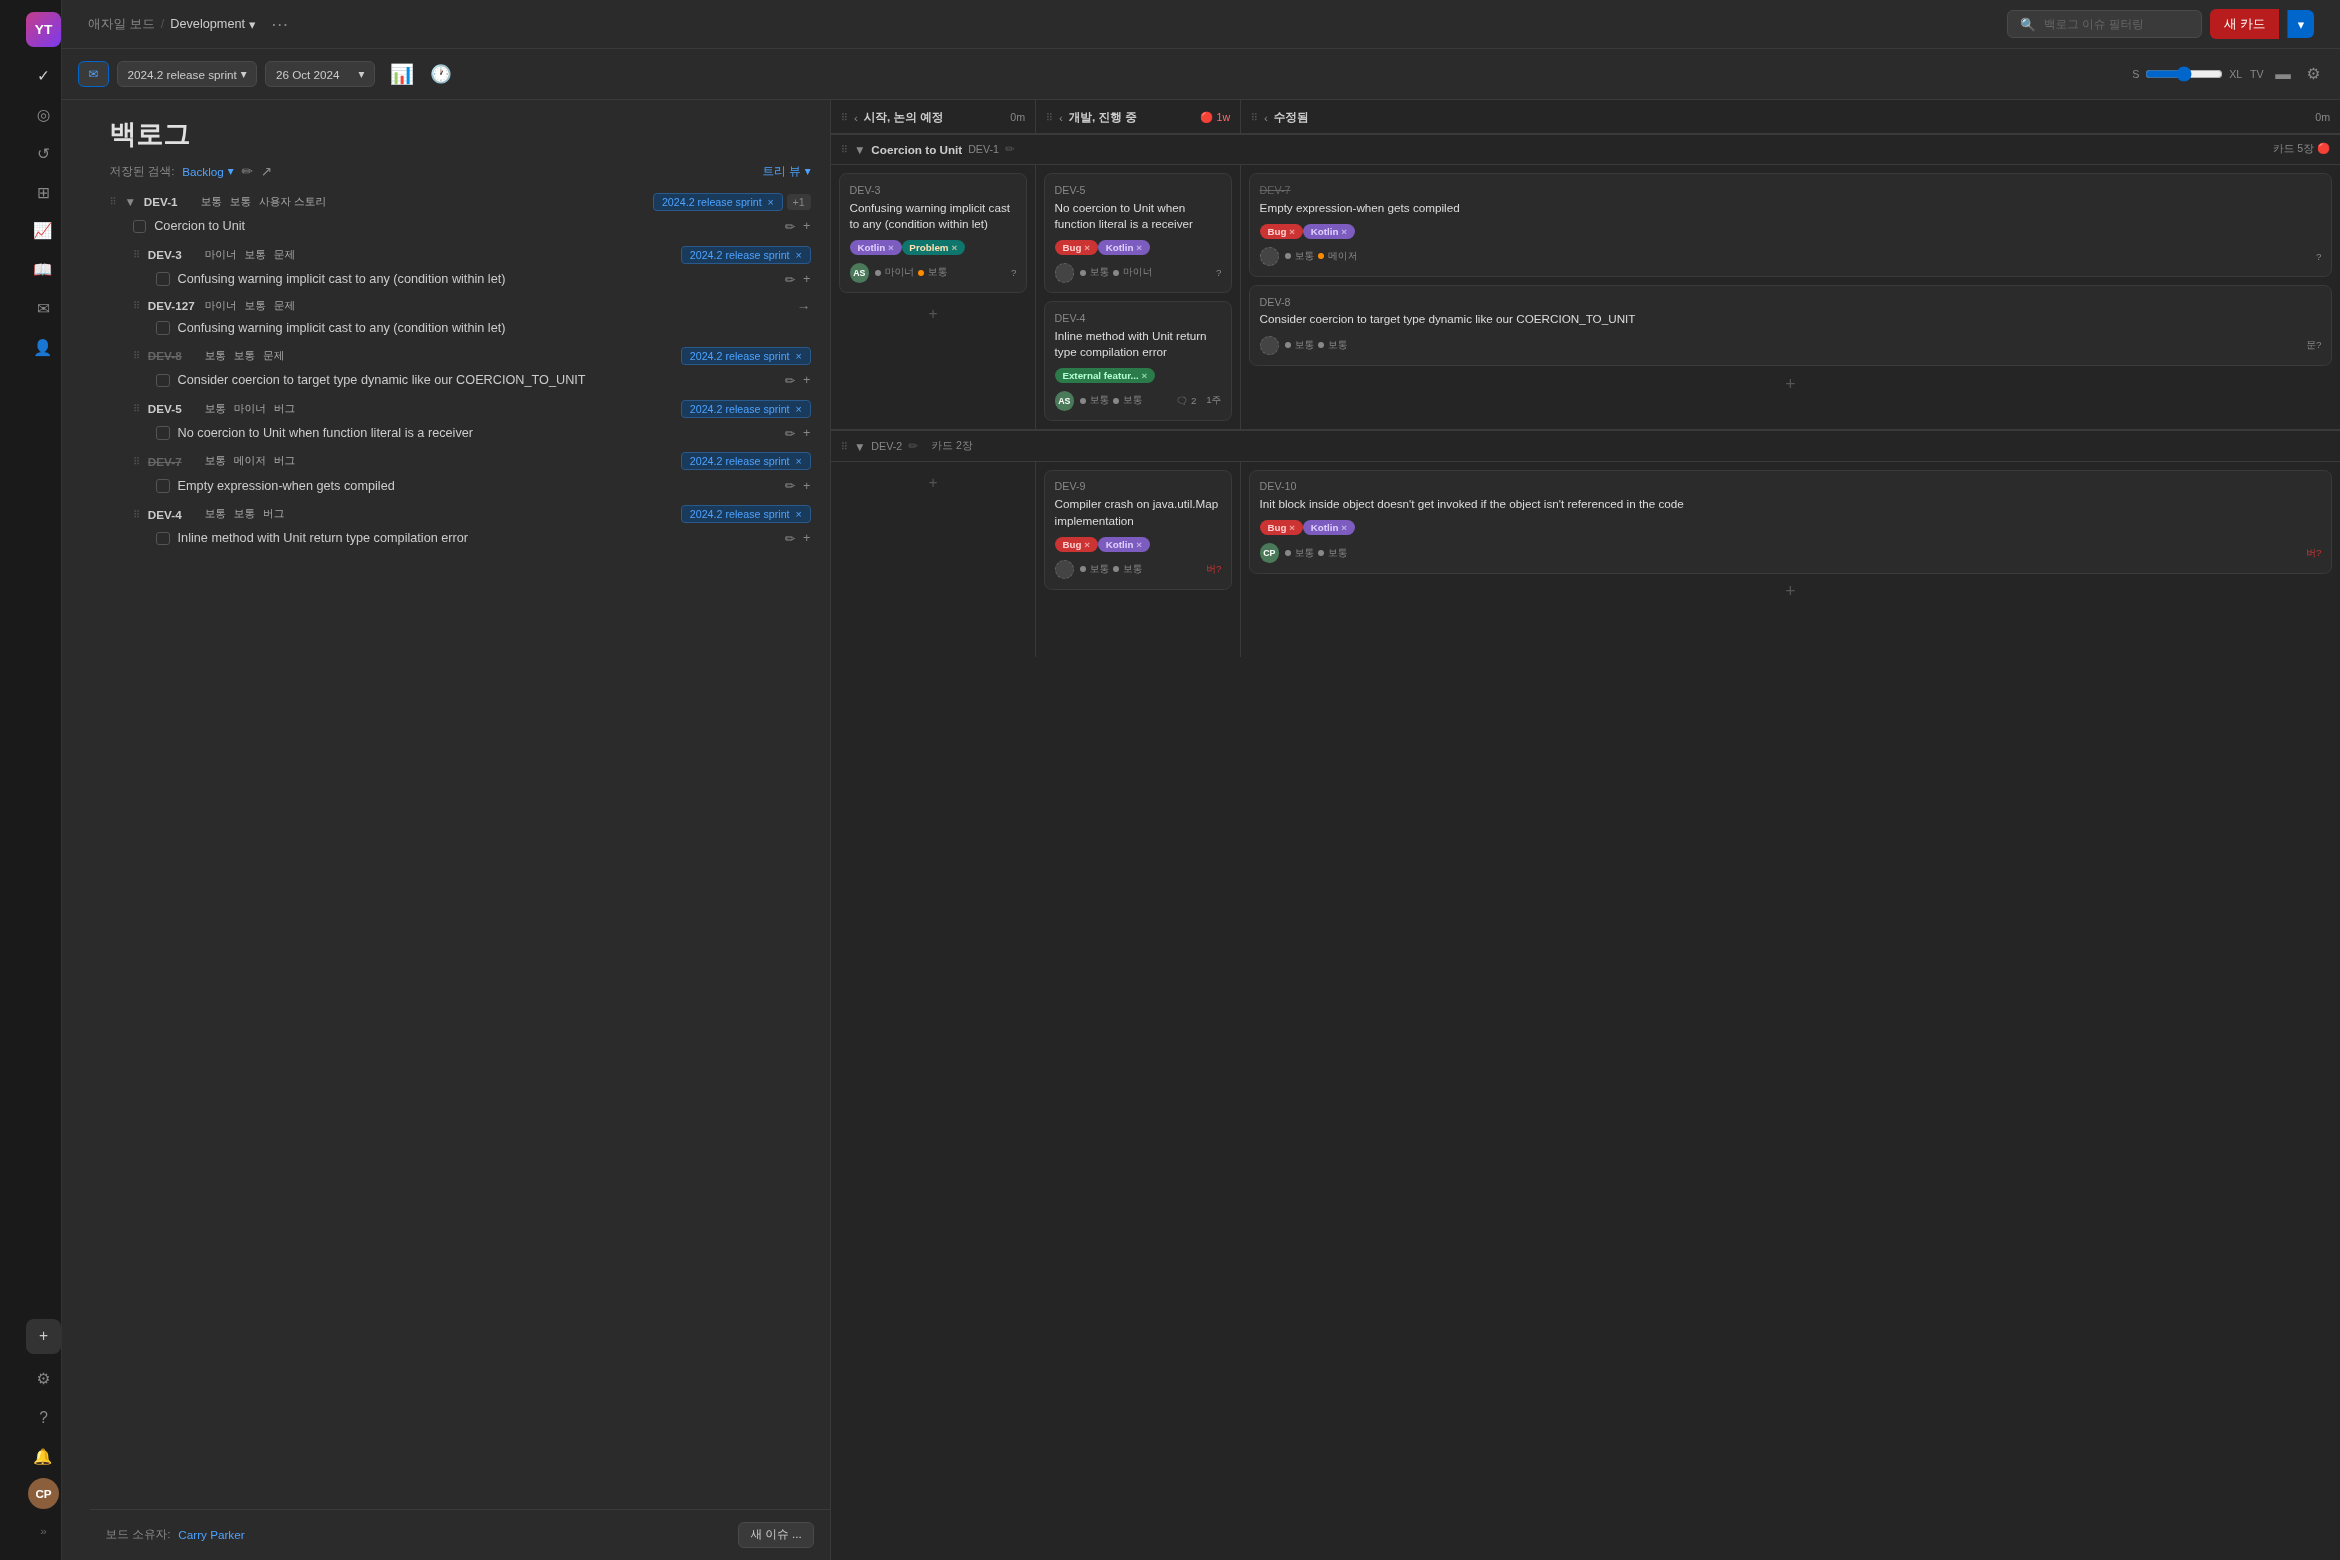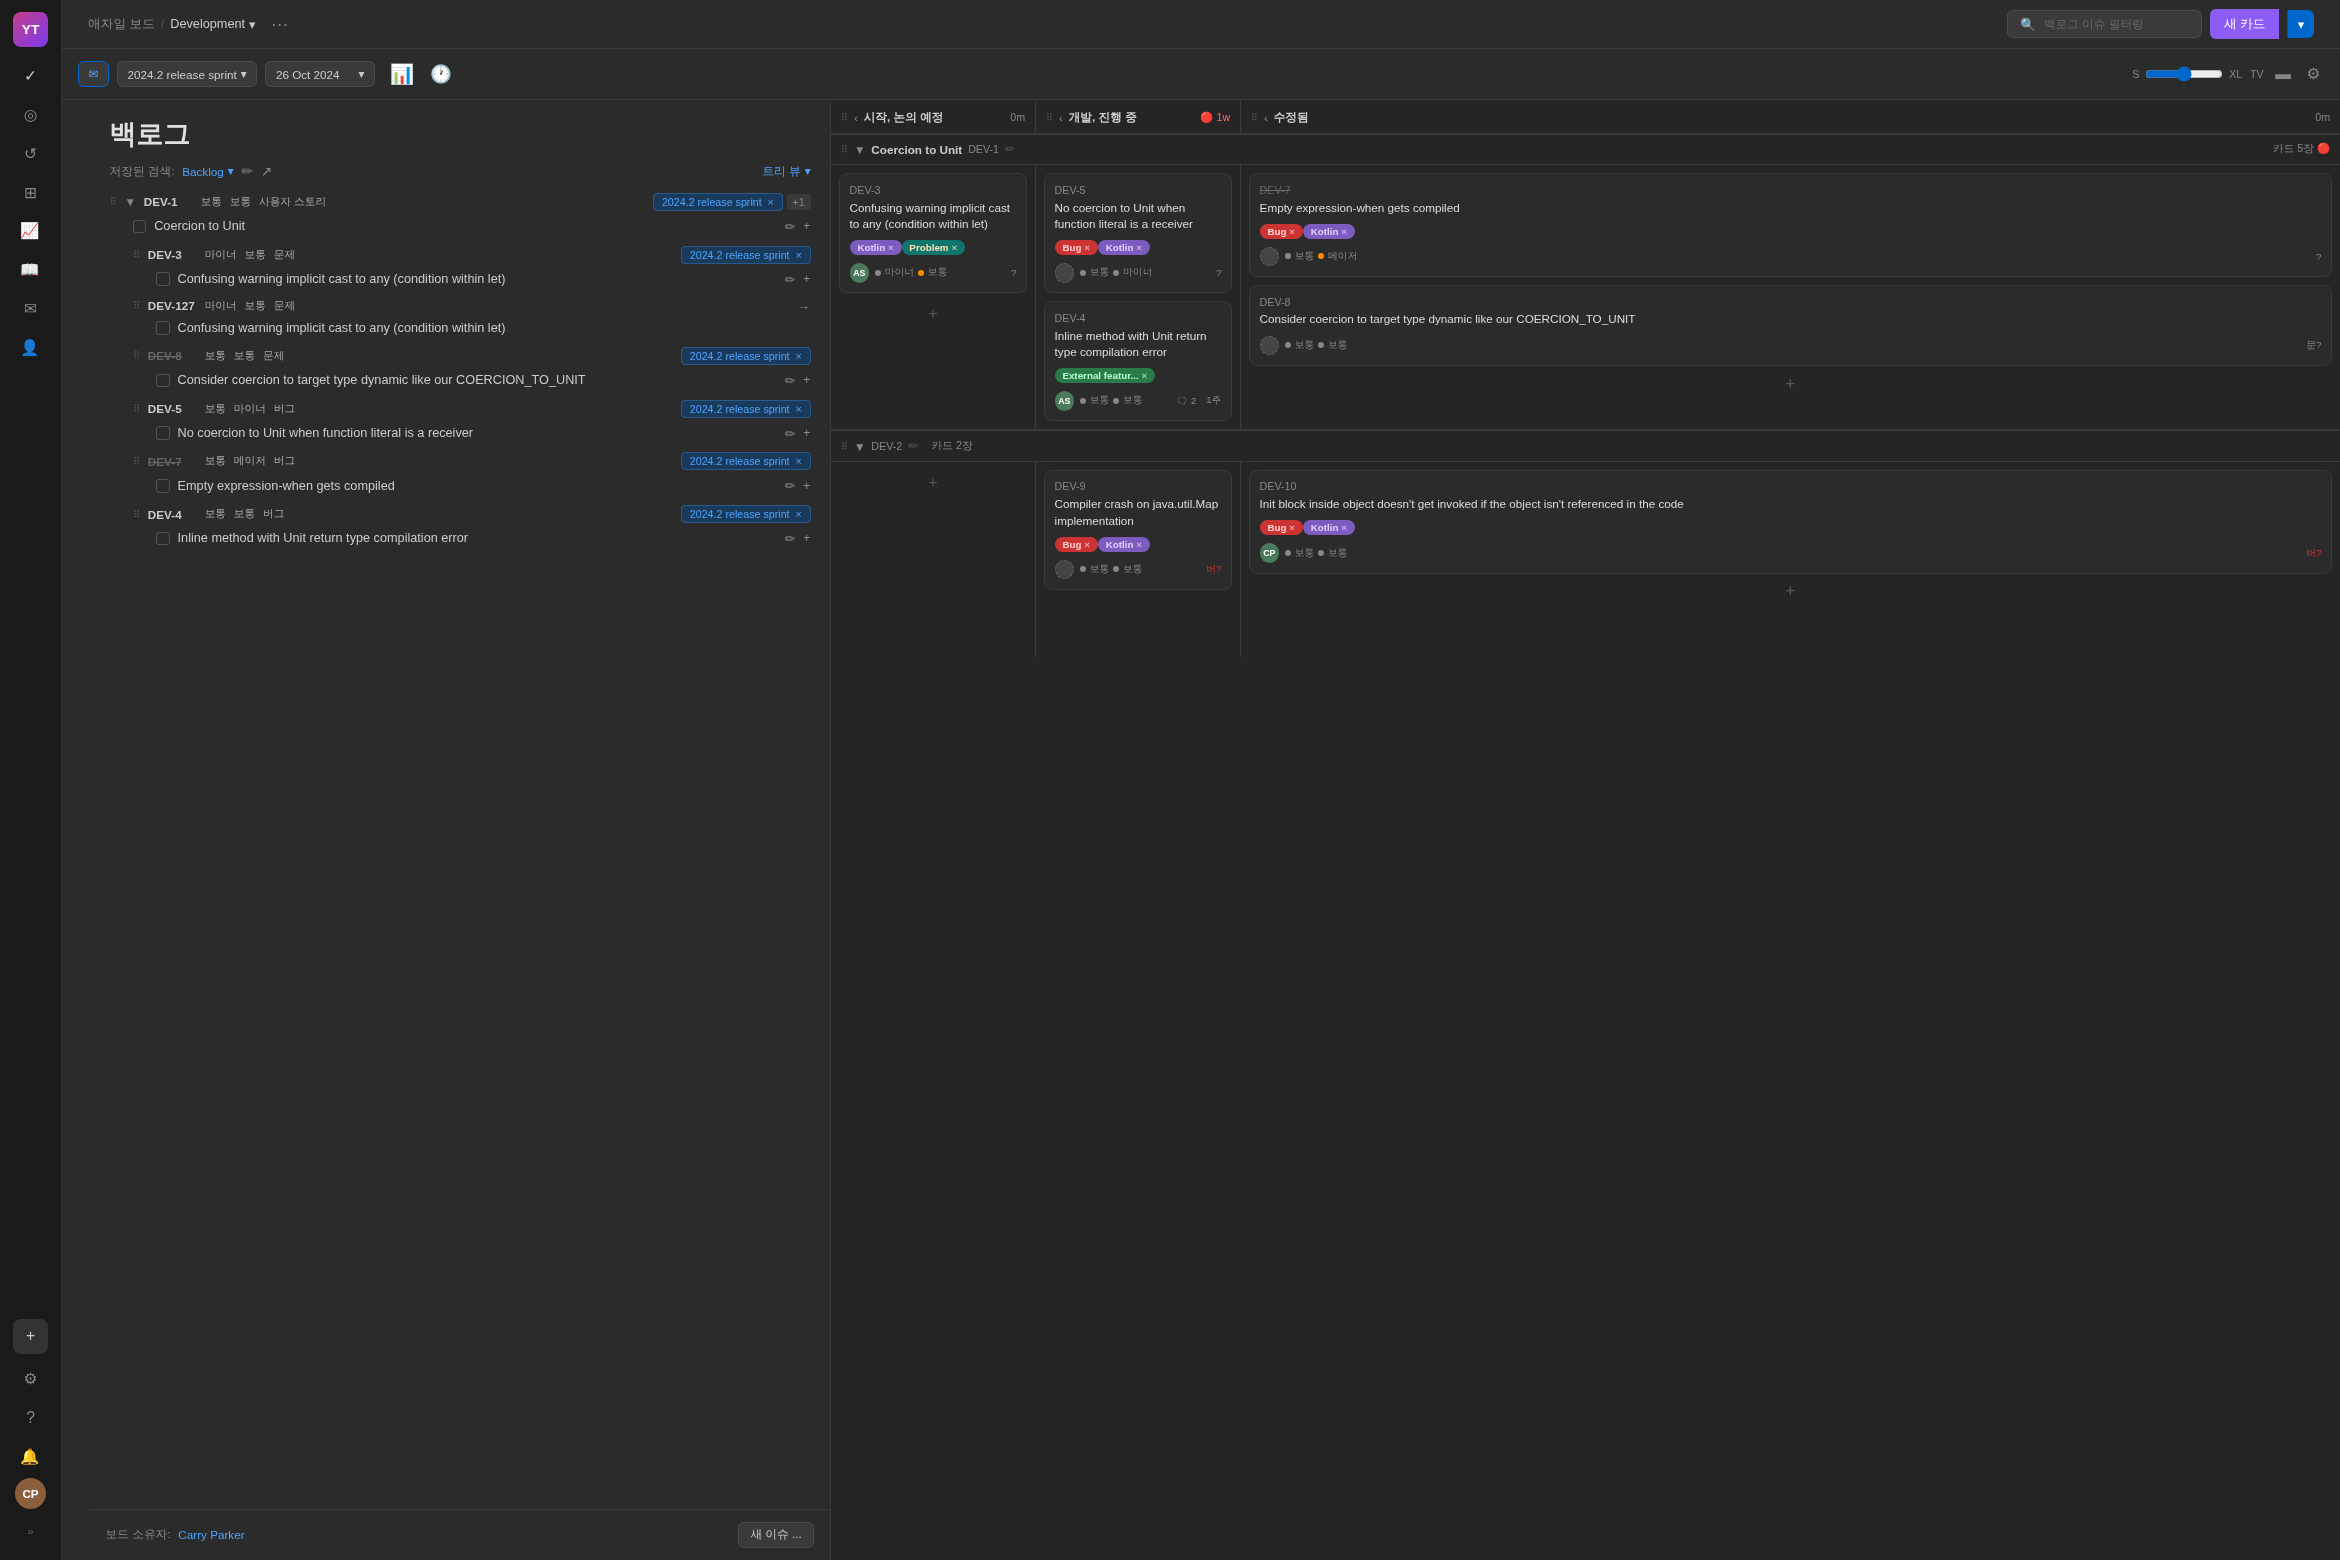--- a/index.html
+++ b/index.html
@@ -1,41 +1,41 @@
 <!DOCTYPE html>
 <html><head>
   <meta charset="utf-8">
   <style>
     * { box-sizing: border-box; margin: 0; padding: 0; }
     body { font-family: -apple-system, BlinkMacSystemFont, 'Segoe UI', sans-serif; background: #1e1e1e; color: #e0e0e0; height: 100vh; overflow: hidden; font-size: 12.7px; }
     
     .app-container { display: flex; height: 100vh; background: #2b2b2b; }
     
     
-    .sidebar { width: 62px; background: #1a1a1a; display: flex; flex-direction: column; align-items: center; padding: 11.7px 0; gap: 3.9px; border-right: 1px solid #333; flex-shrink: 0; }
+    .sidebar { width: 62px; background: #1a1a1a; display: flex; flex-direction: column; align-items: flex-end; padding: 11.7px 0; gap: 3.9px; border-right: 1px solid #333; flex-shrink: 0; }
     .sidebar-avatar { width: 35px; height: 35px; border-radius: 7.8px; background: linear-gradient(135deg, #c43e8a, #7c3aed); display: flex; align-items: center; justify-content: center; color: white; font-weight: 700; font-size: 13.7px; margin-bottom: 7.8px; }
     .sidebar-icon { width: 35px; height: 35px; border-radius: 7.8px; display: flex; align-items: center; justify-content: center; color: #888; cursor: pointer; font-size: 15.6px; }
     .sidebar-icon.active { color: #ccc; }
     .sidebar-spacer { flex: 1; }
     .sidebar-bottom { display: flex; flex-direction: column; align-items: center; gap: 3.9px; }
     .user-avatar { width: 31px; height: 31px; border-radius: 50%; background: #8b5e3c; display: flex; align-items: center; justify-content: center; overflow: hidden; cursor: pointer; }
     
     
     .main-area { flex: 1; display: flex; flex-direction: column; overflow: hidden; }
     
     
     .header { height: 49px; background: #2b2b2b; border-bottom: 1px solid #3a3a3a; display: flex; align-items: center; padding: 0 26px; gap: 7.8px; }
     .breadcrumb { display: flex; align-items: center; gap: 5.9px; color: #888; font-size: 12.7px; }
     .breadcrumb-link { color: #888; cursor: pointer; }
     .breadcrumb-sep { color: #555; }
     .breadcrumb-current { display: flex; align-items: center; gap: 3.9px; color: #ccc; cursor: pointer; }
     .header-spacer { flex: 1; }
     .header-search { background: #3a3a3a; border: 1px solid #4a4a4a; border-radius: 5.9px; padding: 5.9px 11.7px; color: #888; font-size: 12.7px; width: 195px; display: flex; align-items: center; gap: 7.8px; cursor: text; }
     .header-search-icon { color: #666; }
-    .btn-primary { background: #8b5cf6; color: white; border: none; border-radius: 5.9px 0 0 5.9px; padding: 6.8px 13.7px; font-size: 12.7px; cursor: pointer; font-weight: 500; }
+    .btn-primary { background: #b91c1c; color: white; border: none; border-radius: 5.9px 0 0 5.9px; padding: 6.8px 13.7px; font-size: 12.7px; cursor: pointer; font-weight: 500; }
     .btn-primary-arrow { background: #0066cc; color: white; border: none; border-left: 1px solid #004fa3; border-radius: 0 5.9px 5.9px 0; padding: 6.8px 9.8px; font-size: 12.7px; cursor: pointer; }
     .more-btn { background: transparent; border: none; color: #888; font-size: 17.6px; cursor: pointer; padding: 3.9px 7.8px; }
     
     
     .toolbar { height: 51px; background: #2b2b2b; border-bottom: 1px solid #3a3a3a; display: flex; align-items: center; padding: 0 15.6px; gap: 7.8px; }
     .toolbar-btn { background: #3a3a3a; border: 1px solid #4a4a4a; border-radius: 5.9px; padding: 4.9px 9.8px; color: #ccc; font-size: 11.7px; cursor: pointer; display: flex; align-items: center; gap: 3.9px; }
     .toolbar-btn.active { border-color: #0066cc; color: #4da3ff; }
     .sprint-btn { background: #3a3a3a; border: 1px solid #4a4a4a; border-radius: 5.9px; padding: 4.9px 9.8px; color: #ccc; font-size: 11.7px; cursor: pointer; display: flex; align-items: center; gap: 3.9px; }
     .date-btn { background: #3a3a3a; border: 1px solid #4a4a4a; border-radius: 5.9px; padding: 4.9px 9.8px; color: #ccc; font-size: 11.7px; cursor: pointer; display: flex; align-items: center; gap: 19px; }
     .chart-icon { font-size: 19.5px; cursor: pointer; margin-left: 7.8px; }

